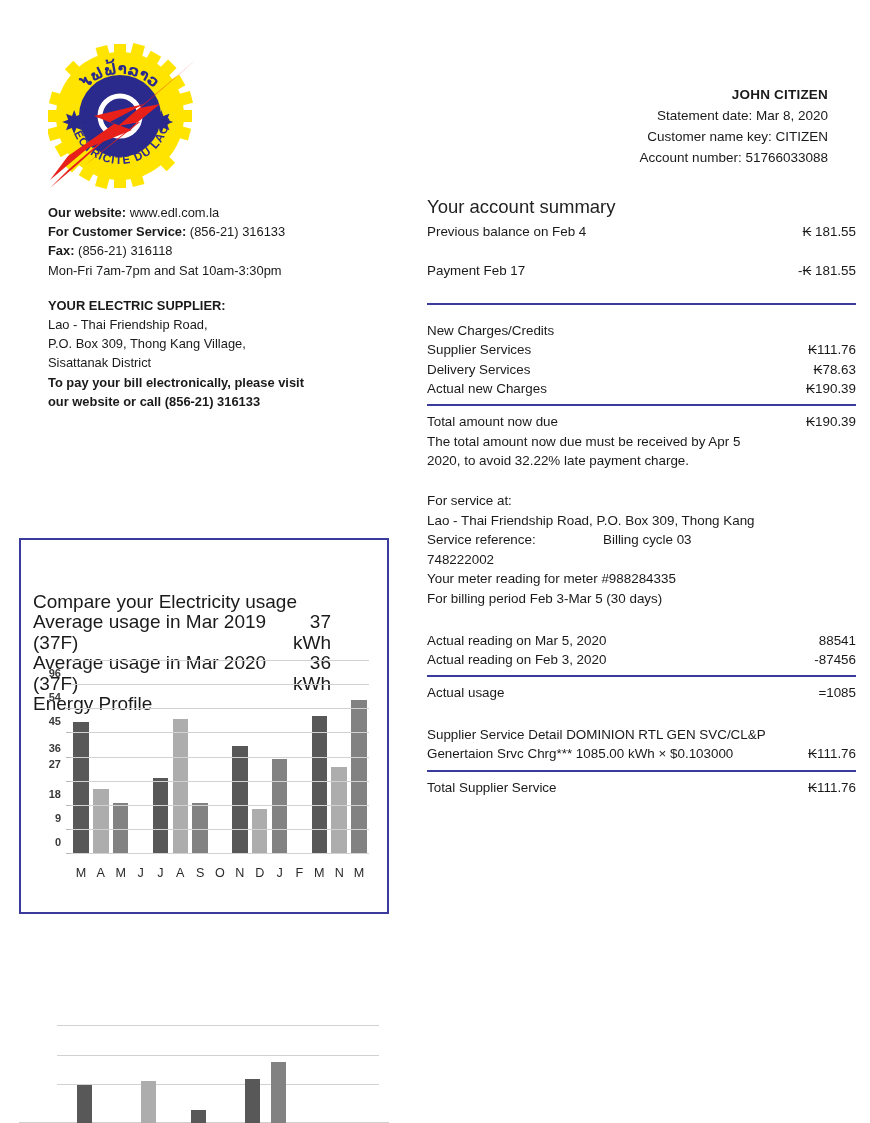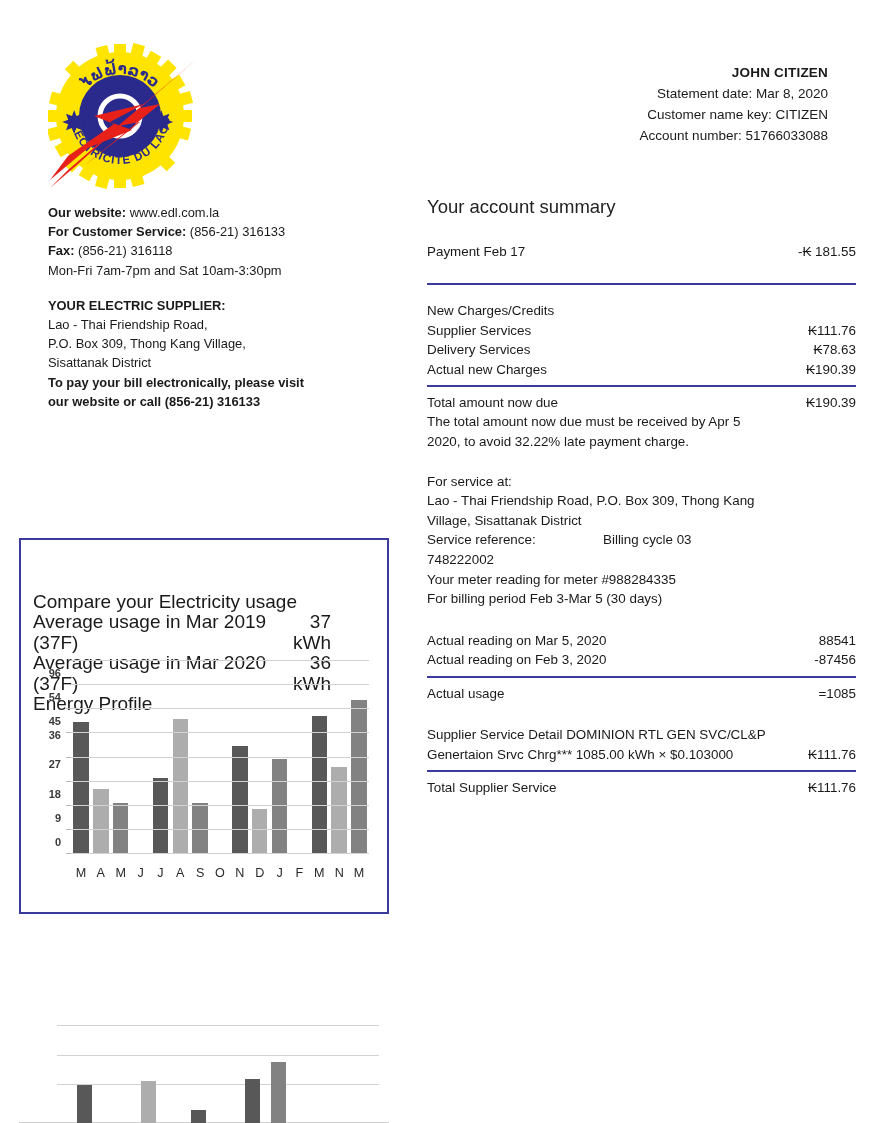--- a/index.html
+++ b/index.html
@@ -24,21 +24,21 @@
     top: 38px;
     width: 150px;
     height: 152px;
   }
   #logo-block svg { display: block; }
 
   
   #customer-header {
     position: absolute;
     right: 42px;
-    top: 62px;
+    top: 84px;
     width: 420px;
     text-align: right;
     font-size: 13.5px;
     line-height: 21px;
   }
   #customer-header .cust-name {
     font-weight: bold;
     font-size: 13.5px;
     letter-spacing: .2px;
   }
@@ -314,20 +314,24 @@
   <div>P.O. Box 309, Thong Kang Village,</div>
   <div>Sisattanak District</div>
   <div class="b">To pay your bill electronically, please visit</div>
   <div class="b">our website or call (856-21) 316133</div>
 </div>
 
 <div id="summary-col">
 
   <div class="sum-title">Your account summary</div>
 
+  <div class="row">
+    <span class="lbl">Previous balance on Feb 4</span>
+    <span class="val">₭ 181.55</span>
+  </div>
 
   <div class="gap20"></div>
 
   <div class="row">
     <span class="lbl">Payment Feb 17</span>
     <span class="val">-₭ 181.55</span>
   </div>
 
   <div class="gap22"></div>
   <div class="rule"></div>
@@ -363,21 +367,20 @@
     <span class="val">₭190.39</span>
   </div>
 
   <div class="para">The total amount now due must be received by Apr 5</div>
   <div class="para">2020, to avoid 32.22% late payment charge.</div>
 
   <div class="gap20"></div>
 
   <div class="svc-line">For service at:</div>
   <div class="svc-line">Lao - Thai Friendship Road, P.O. Box 309, Thong Kang</div>
-  <div class="svc-line">Village, Sisattanak District</div>
   <div class="svc-line svcref">
     <span class="a">Service reference: 748222002</span>
     <span>Billing cycle 03</span>
   </div>
   <div class="svc-line">Your meter reading for meter #988284335</div>
   <div class="svc-line">For billing period Feb 3-Mar 5 (30 days)</div>
 
   <div class="gap22"></div>
 
   <div class="row">
@@ -454,21 +457,21 @@
         <div class="gridline" style="bottom: 24.125px;"></div>
         <div class="ytick" style="bottom: 24.125px;">9</div>
         <div class="ytickmark" style="bottom: 24.125px;"></div>
         <div class="gridline" style="bottom: 48.25px;"></div>
         <div class="ytick" style="bottom: 48.25px;">18</div>
         <div class="ytickmark" style="bottom: 48.25px;"></div>
         <div class="gridline" style="bottom: 72.375px;"></div>
         <div class="ytick" style="bottom: 78px;">27</div>
         <div class="ytickmark" style="bottom: 72.375px;"></div>
         <div class="gridline" style="bottom: 96.5px;"></div>
-        <div class="ytick" style="bottom: 107px;">36</div>
+        <div class="ytick" style="bottom: 94px;">36</div>
         <div class="ytickmark" style="bottom: 96.5px;"></div>
         <div class="gridline" style="bottom: 120.625px;"></div>
         <div class="ytick" style="bottom: 120.625px;">45</div>
         <div class="ytickmark" style="bottom: 120.625px;"></div>
         <div class="gridline" style="bottom: 144.75px;"></div>
         <div class="ytick" style="bottom: 144.75px;">54</div>
         <div class="ytickmark" style="bottom: 144.75px;"></div>
         <div class="gridline" style="bottom: 168.875px;"></div>
         <div class="ytick" style="bottom: 168.875px;">96</div>
         <div class="ytickmark" style="bottom: 168.875px;"></div>

